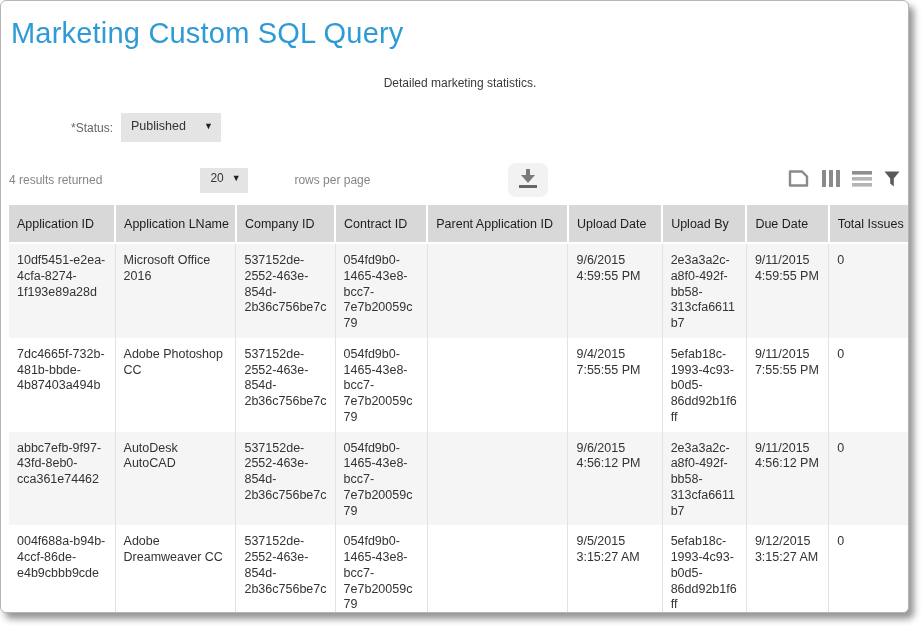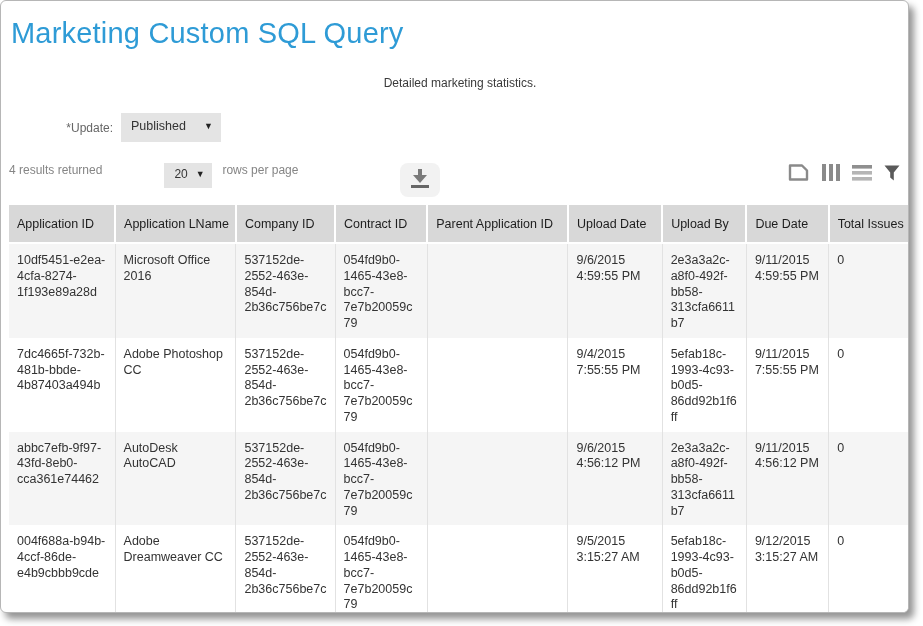--- a/index.html
+++ b/index.html
@@ -67,22 +67,23 @@
     cursor: pointer;
     box-shadow: 1px 2px 3px rgba(0,0,0,0.35);
     font-family: "Liberation Sans", sans-serif;
   }
   .btn-primary { background: #1878BE; }
   .btn-secondary { background: #757575; }
 
   .toolbar {
     margin: 21px 8px 0 8px;
     display: flex;
-    align-items: flex-start;
+    align-items: center;
     height: 34px;
+    gap: 36px;
   }
   .muted { font-size: 12px; color: #858585; }
   .page-size-select { margin-left: 62px; width: 48px; height: 25px; font-size: 12px; }
   .rows-per-page { margin-left: 10px; }
   .download-btn {
     margin-left: 102px;
     width: 40px; height: 34px;
     background: #f2f2f2;
     border: none; border-radius: 8px;
     display: flex; align-items: center; justify-content: center;
@@ -139,21 +140,21 @@
 </style>
 </head>
 <body>
 
 <div class="page">
 
   <h1 class="page-title">Marketing Custom SQL Query</h1>
   <p class="page-subtitle">Detailed marketing statistics.</p>
 
   <div class="status-row">
-    <span class="status-label">*Update:</span>
+    <span class="status-label">*Status:</span>
     <div class="sel status-select">
       <span>Published</span>
       <span class="sel-arrow">▼</span>
     </div>
   </div>
 
 
   <div class="toolbar">
     <span class="muted">4 results returned</span>
 

